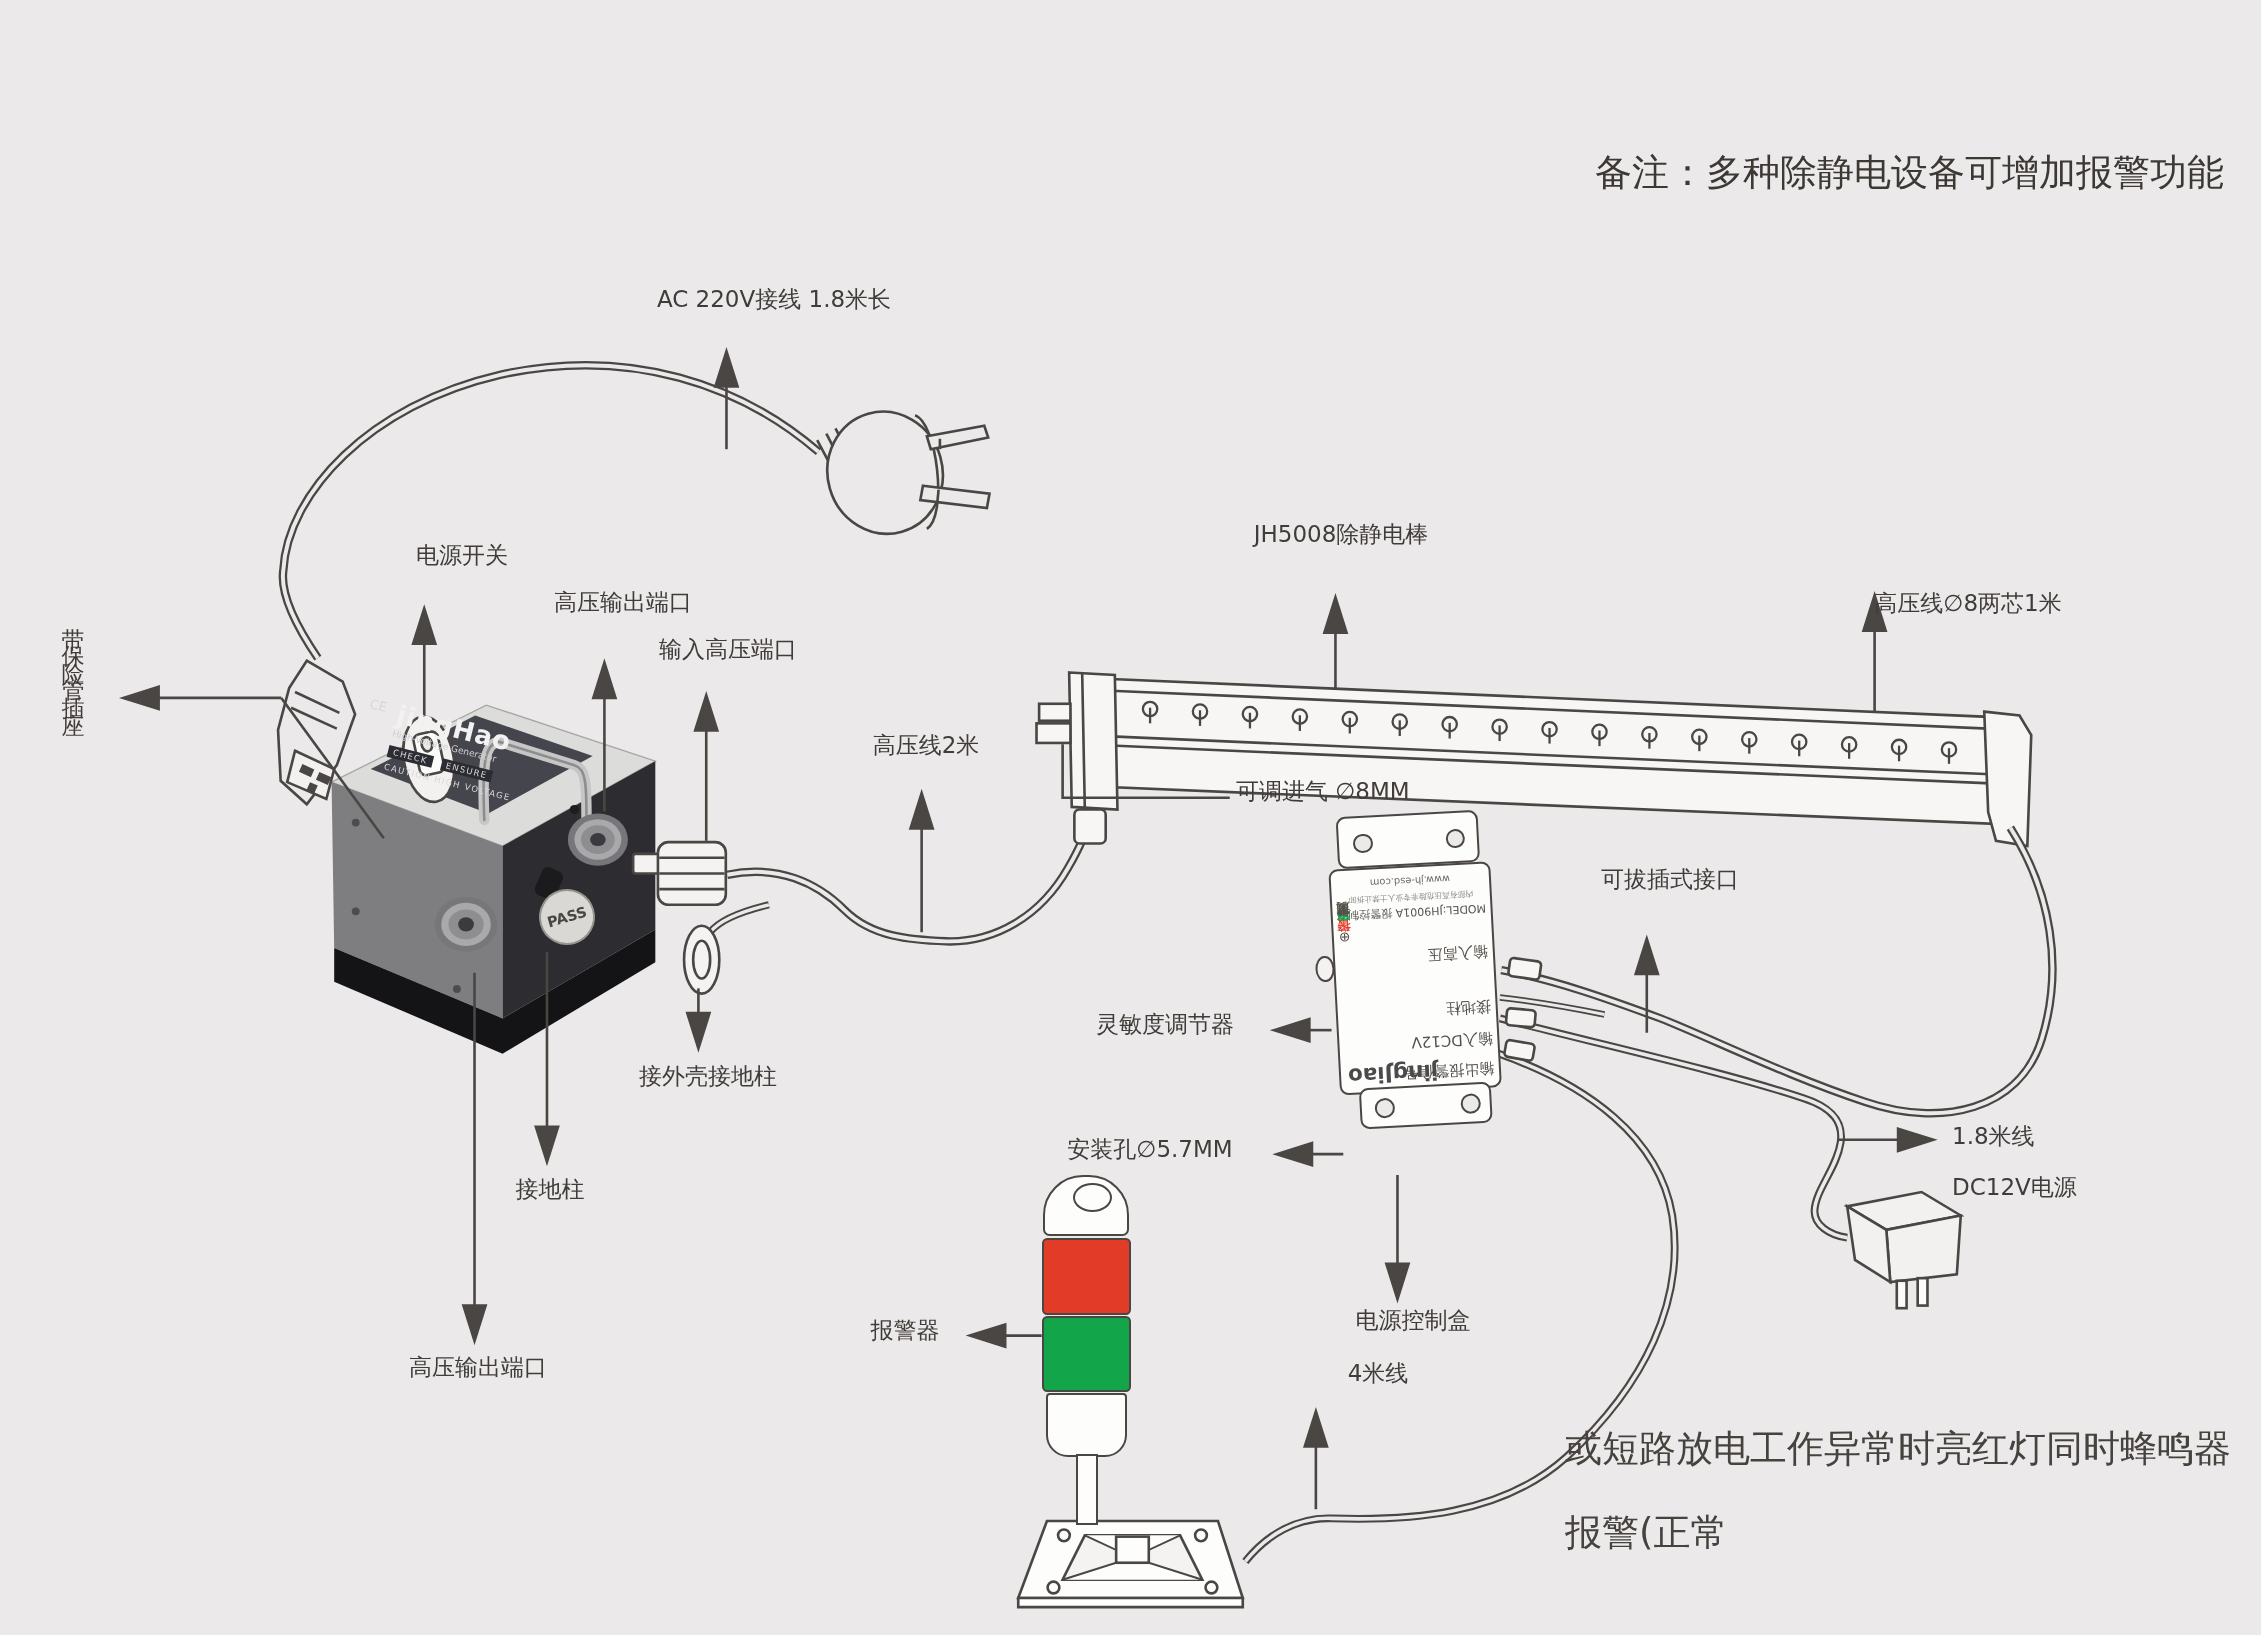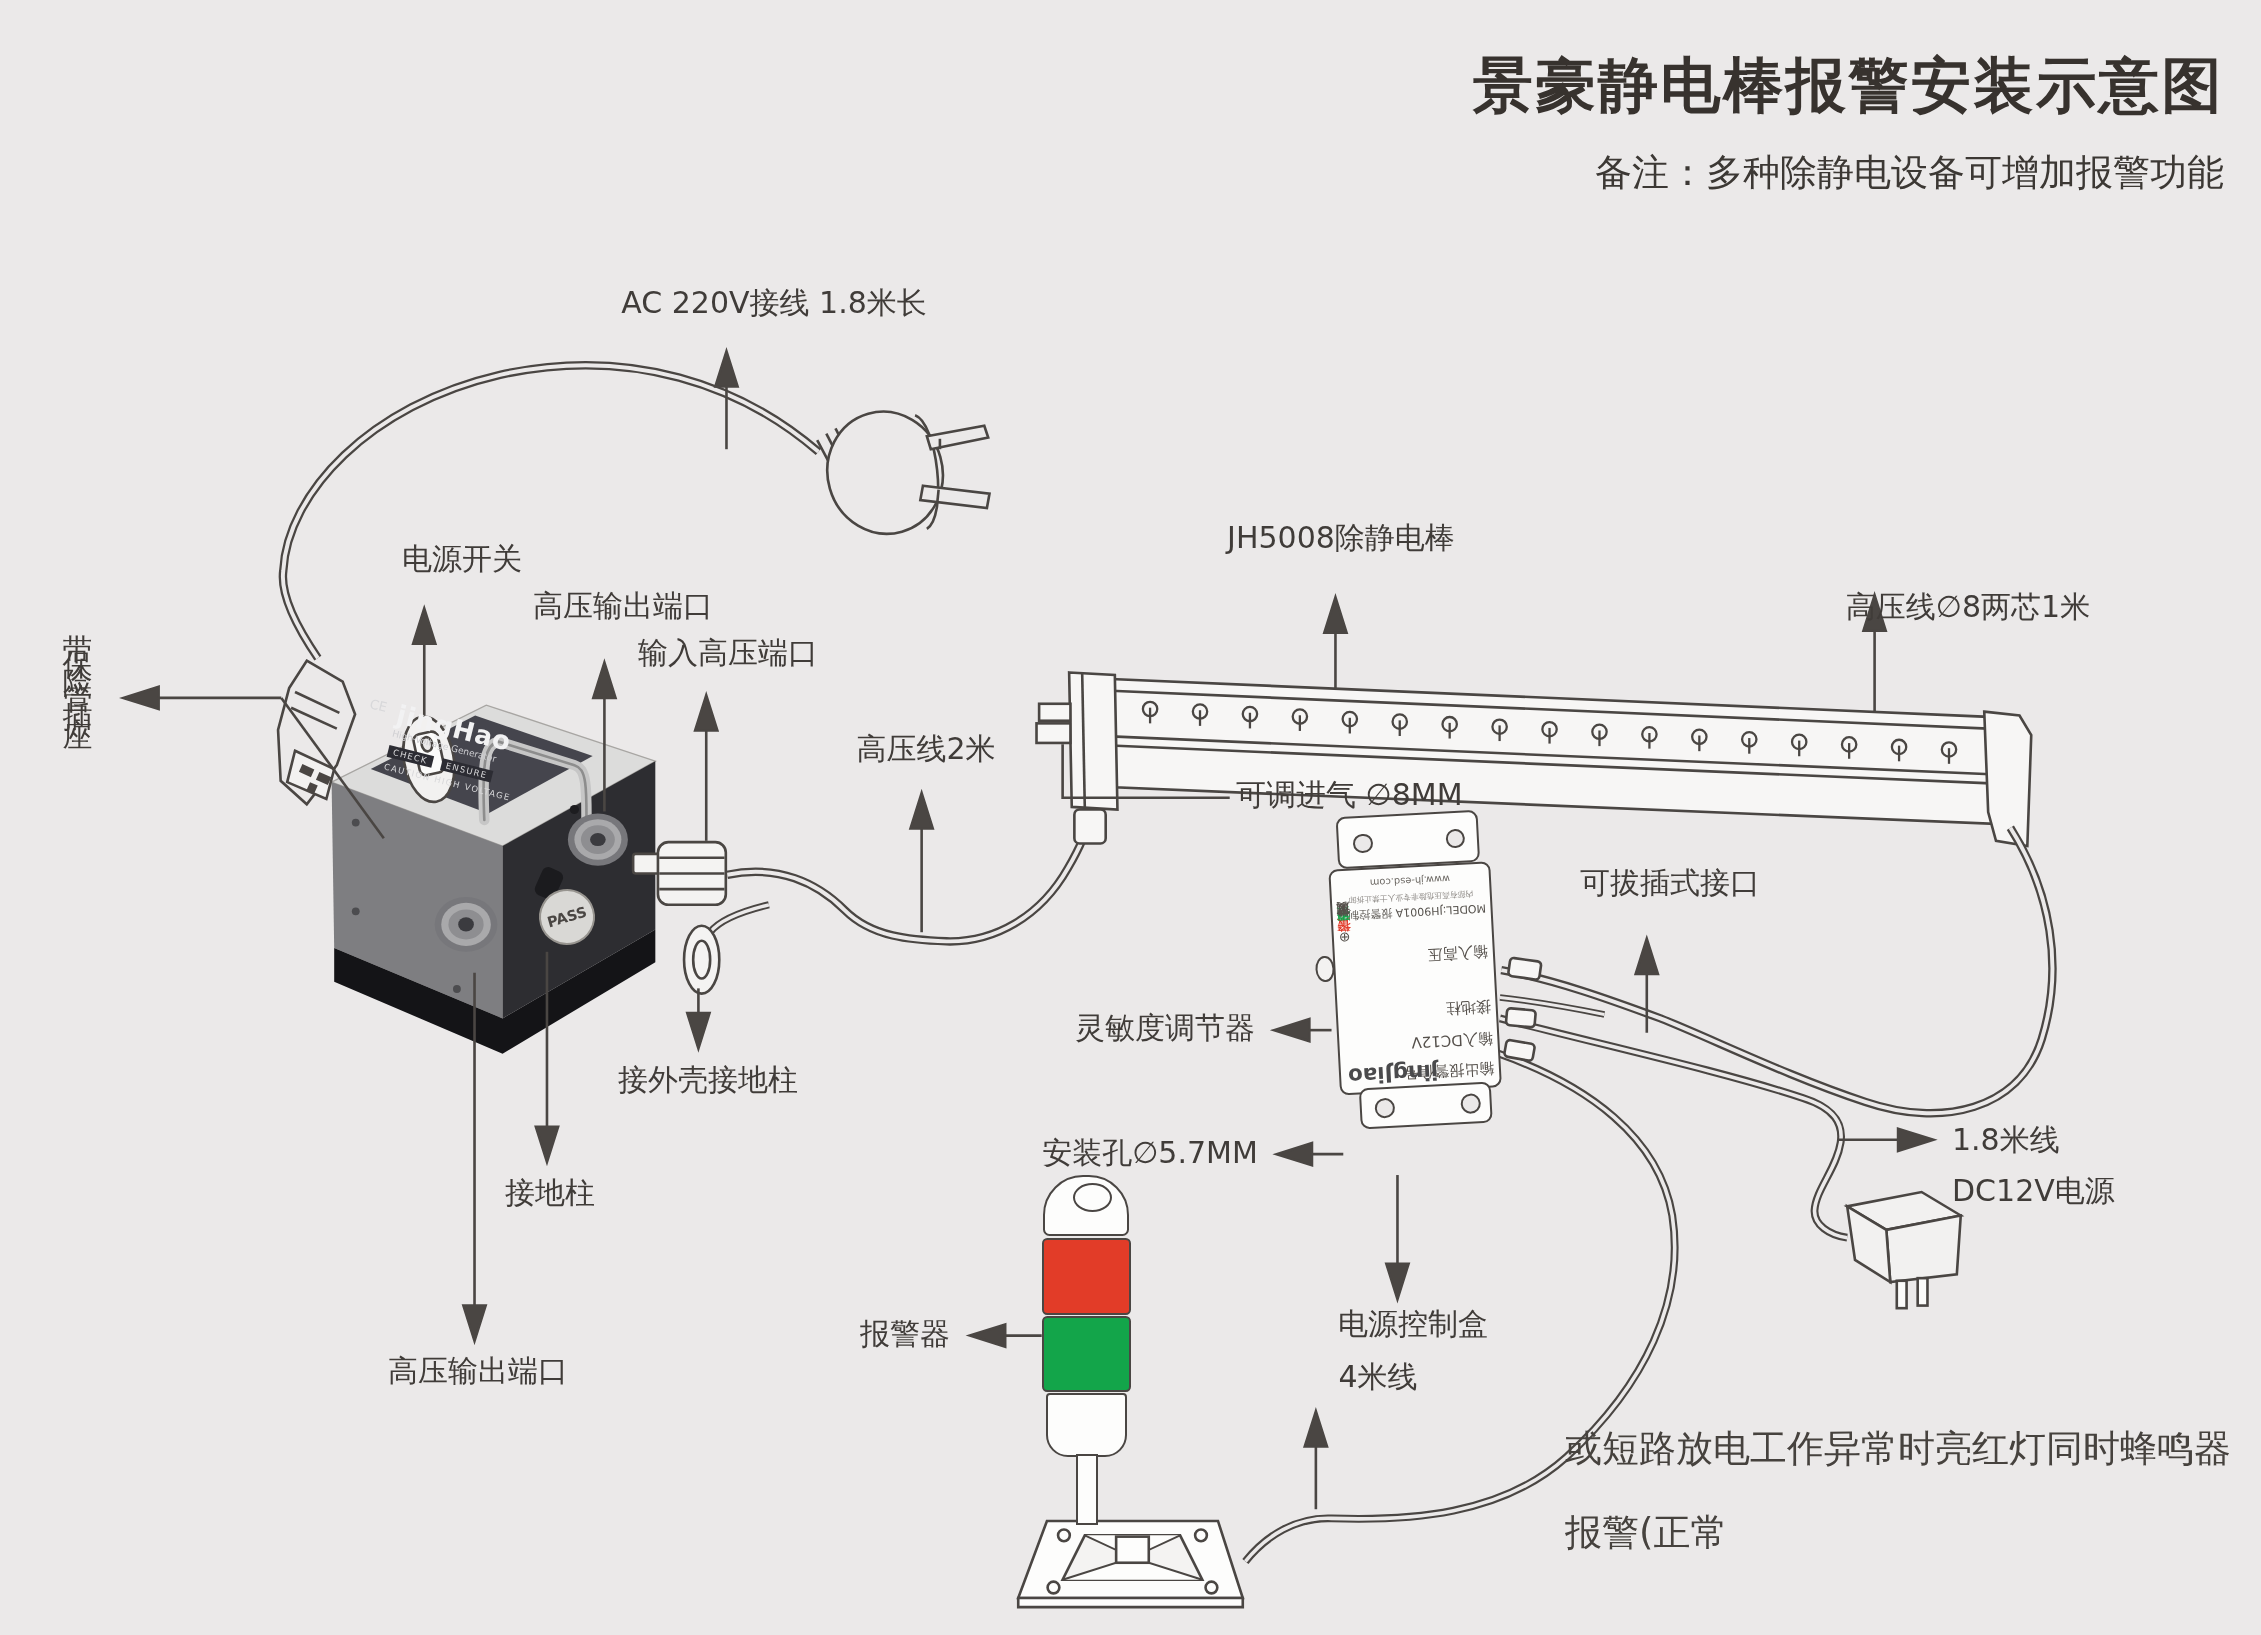--- a/index.html
+++ b/index.html
@@ -1,20 +1,20 @@
 <!DOCTYPE html>
 <html style="font-size:10.4px"><head>
 <meta charset="utf-8">
 <style>
   html,body{margin:0;padding:0;}
   body{width:2261px;height:1636px;background:#ebe9e9;position:relative;overflow:hidden;
        font-family:"DejaVu Sans","Liberation Sans",sans-serif;color:#403c39;}
   #stage{position:absolute;left:0;top:0;width:2261px;height:1636px;}
   svg.art{position:absolute;left:0;top:0;}
-  .lbl{position:absolute;font-size:30px;line-height:1.15;color:#403c39;white-space:nowrap;}
+  .lbl{position:absolute;font-size:23px;line-height:1.15;color:#403c39;white-space:nowrap;}
   .cc{transform:translateX(-50%);}
   .title-main{position:absolute;right:37px;top:46px;font-size:60px;font-weight:700;color:#37322e;letter-spacing:2.6px;}
   .title-note{position:absolute;right:37px;top:148px;font-size:37px;color:#3c3834;}
   .vert{writing-mode:vertical-rl;letter-spacing:17px;}
   .footer{position:absolute;left:1565px;top:1407px;font-size:37px;line-height:84px;color:#46423e;}
   
   .ctrl{position:absolute;left:1324px;top:813px;width:196px;height:326px;transform:rotate(-3deg);}
   .flange{position:absolute;background:#fdfdfc;border:2px solid #4a4643;border-radius:9.1px;}
   .hole{position:absolute;width:15.7px;height:15.7px;border:2px solid #4a4643;border-radius:50%;background:#ebe9e9;}
   .ctrl-body{position:absolute;left:10.4px;top:52px;width:158px;height:222px;background:#fdfdfc;
@@ -260,21 +260,20 @@
           <polygon points="1070,1606 1053,1552 1087,1552"></polygon>
       <line x1="838" y1="1458" x2="838" y2="1726"></line>
           <polygon points="838,1780 821,1726 855,1726"></polygon>
       <line x1="727" y1="1490" x2="727" y2="2000"></line>
           <polygon points="727,2054 710,2000 744,2000"></polygon>
       <polyline points="1628,1140 1628,1222 1884,1222" fill="none"></polyline>
     </g>
   </g>
 </svg>
 
-<div class="title-main">景豪静电棒报警安装示意图</div>
 <div class="title-note">备注：多种除静电设备可增加报警功能</div>
 
 <div class="lbl cc" style="left:774px;top:286px;">AC 220V接线  1.8米长</div>
 <div class="lbl vert" style="left:60px;top:610px;">带保险管插座</div>
 <div class="lbl cc" style="left:462px;top:542px;">电源开关</div>
 <div class="lbl cc" style="left:623px;top:589px;">高压输出端口</div>
 <div class="lbl cc" style="left:728px;top:636px;">输入高压端口</div>
 <div class="lbl cc" style="left:926px;top:732px;">高压线2米</div>
 <div class="lbl cc" style="left:1341px;top:521px;">JH5008除静电棒</div>
 <div class="lbl cc" style="left:1968px;top:550px;margin-top:40px;">高压线∅8两芯1米</div>

